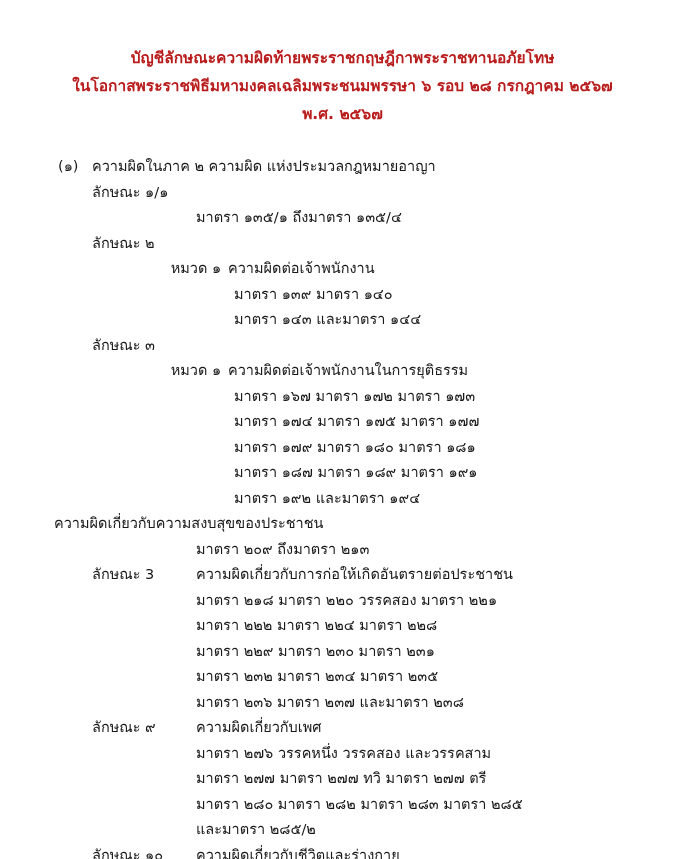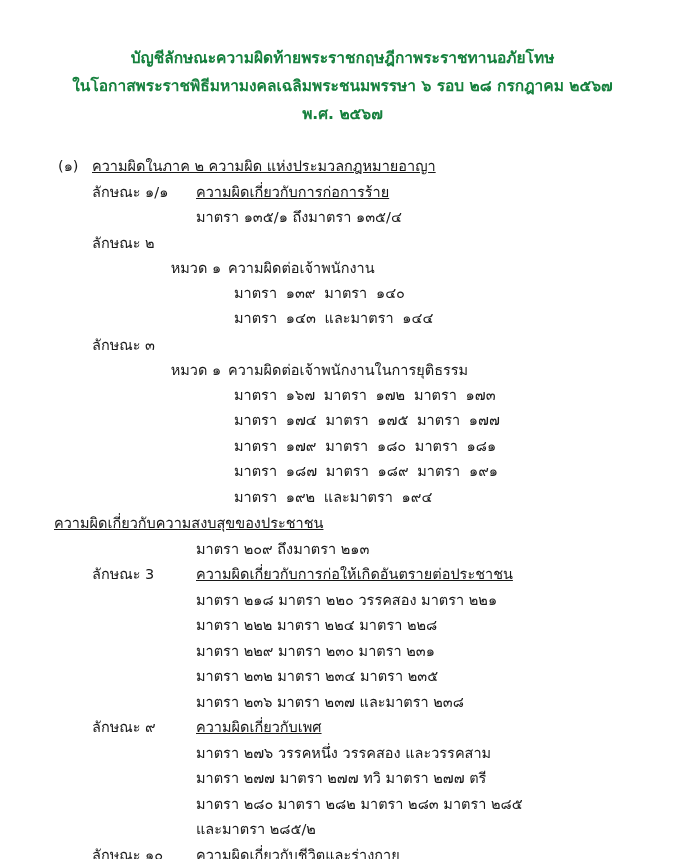--- a/index.html
+++ b/index.html
@@ -19,21 +19,21 @@
     width: 685px;
     height: 859px;
     box-sizing: border-box;
     padding: 44px 54px 0 54px;
   }
   .title-block {
     text-align: center;
     font-weight: bold;
     font-size: 15.5px;
     line-height: 28px;
-    color: #15803d;
+    color: #b91c1c;
   }
   .title-line {
     white-space: nowrap;
   }
   .body-block {
     margin-top: 26px;
     font-size: 14.5px;
     line-height: 25.5px;
   }
   .row {
@@ -50,25 +50,24 @@
     box-sizing: border-box;
   }
   .c-label {
     width: 142px;
     flex: 0 0 142px;
     box-sizing: border-box;
   }
   .c-label.ind1 { padding-left: 38px; }
   .c-text {
     flex: 1 1 auto;
-    text-decoration: underline;
   }
   .indent-sec { padding-left: 110px; text-align: center; }
   .indent-art { padding-left: 142px; }
-  .indent-art2 { padding-left: 180px; font-family: Liberation Mono, monospace; }
+  .indent-art2 { padding-left: 180px; }
   .sec-label {
     display: inline-block;
     width: 64px;
   }
 </style>
 </head>
 <body>
 
 <div class="page">
 
@@ -80,21 +79,20 @@
 
   <div class="body-block">
 
     <div class="row">
       <span class="c-num">(๑)</span>
       <span class="c-text">ความผิดในภาค ๒ ความผิด แห่งประมวลกฎหมายอาญา</span>
     </div>
 
     <div class="row">
       <span class="c-label ind1">ลักษณะ ๑/๑</span>
-      <span class="c-text">ความผิดเกี่ยวกับการก่อการร้าย</span>
     </div>
     <div class="row indent-art">
       <span>มาตรา ๑๓๕/๑ ถึงมาตรา ๑๓๕/๔</span>
     </div>
 
     <div class="row">
       <span class="c-label ind1">ลักษณะ ๒</span>
     </div>
     <div class="row indent-sec">
       <span class="sec-label">หมวด ๑</span>

